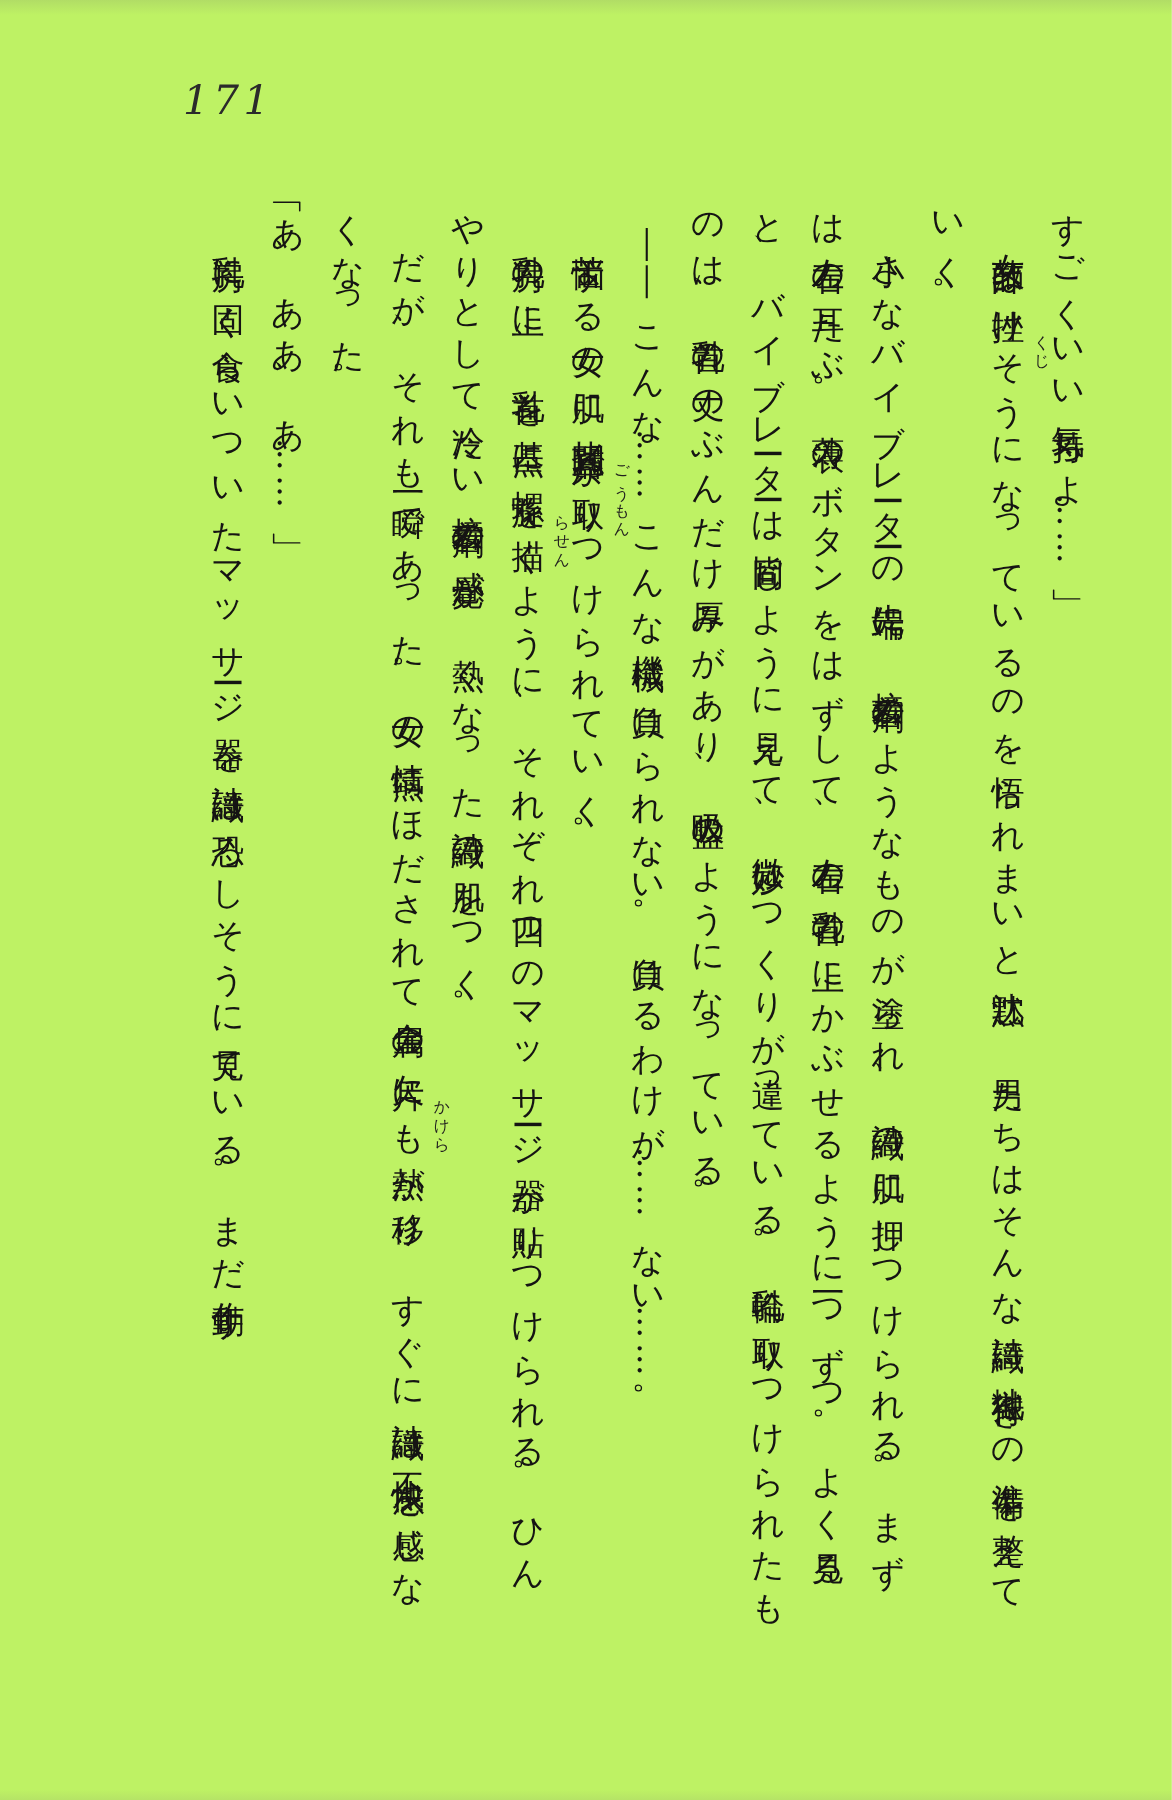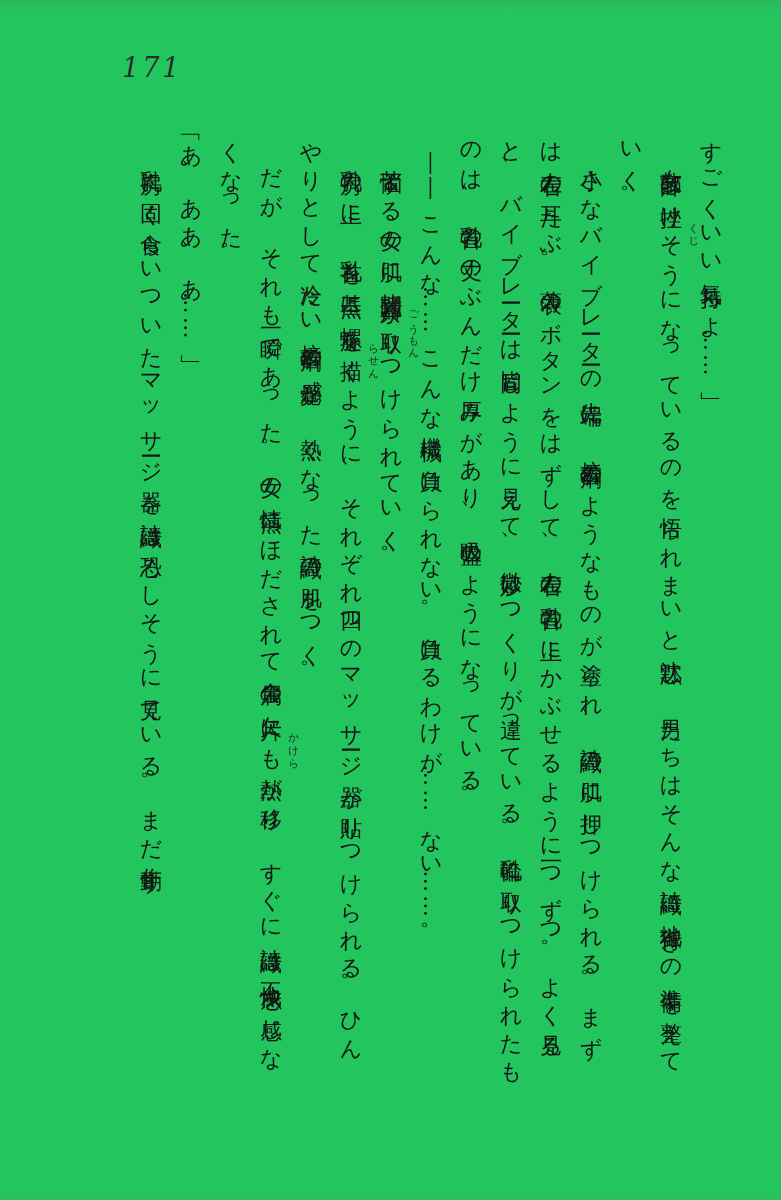--- a/index.html
+++ b/index.html
@@ -10,21 +10,21 @@
     width: 781px;
     height: 1200px;
     overflow: hidden;
     position: relative;
     background: #f6f5f2;
     font-family: "DejaVu Serif", "Liberation Serif", serif;
   }
   .page {
     position: absolute;
     inset: 0;
-    background: #22c55e;
+    background: #bef264;
   }
   
   .page::before {
     content: "";
     position: absolute;
     top: 0; left: 0; right: 0;
     height: 10px;
     background: linear-gradient(to bottom, rgba(110,110,110,0.16), rgba(110,110,110,0));
     pointer-events: none;
   }

